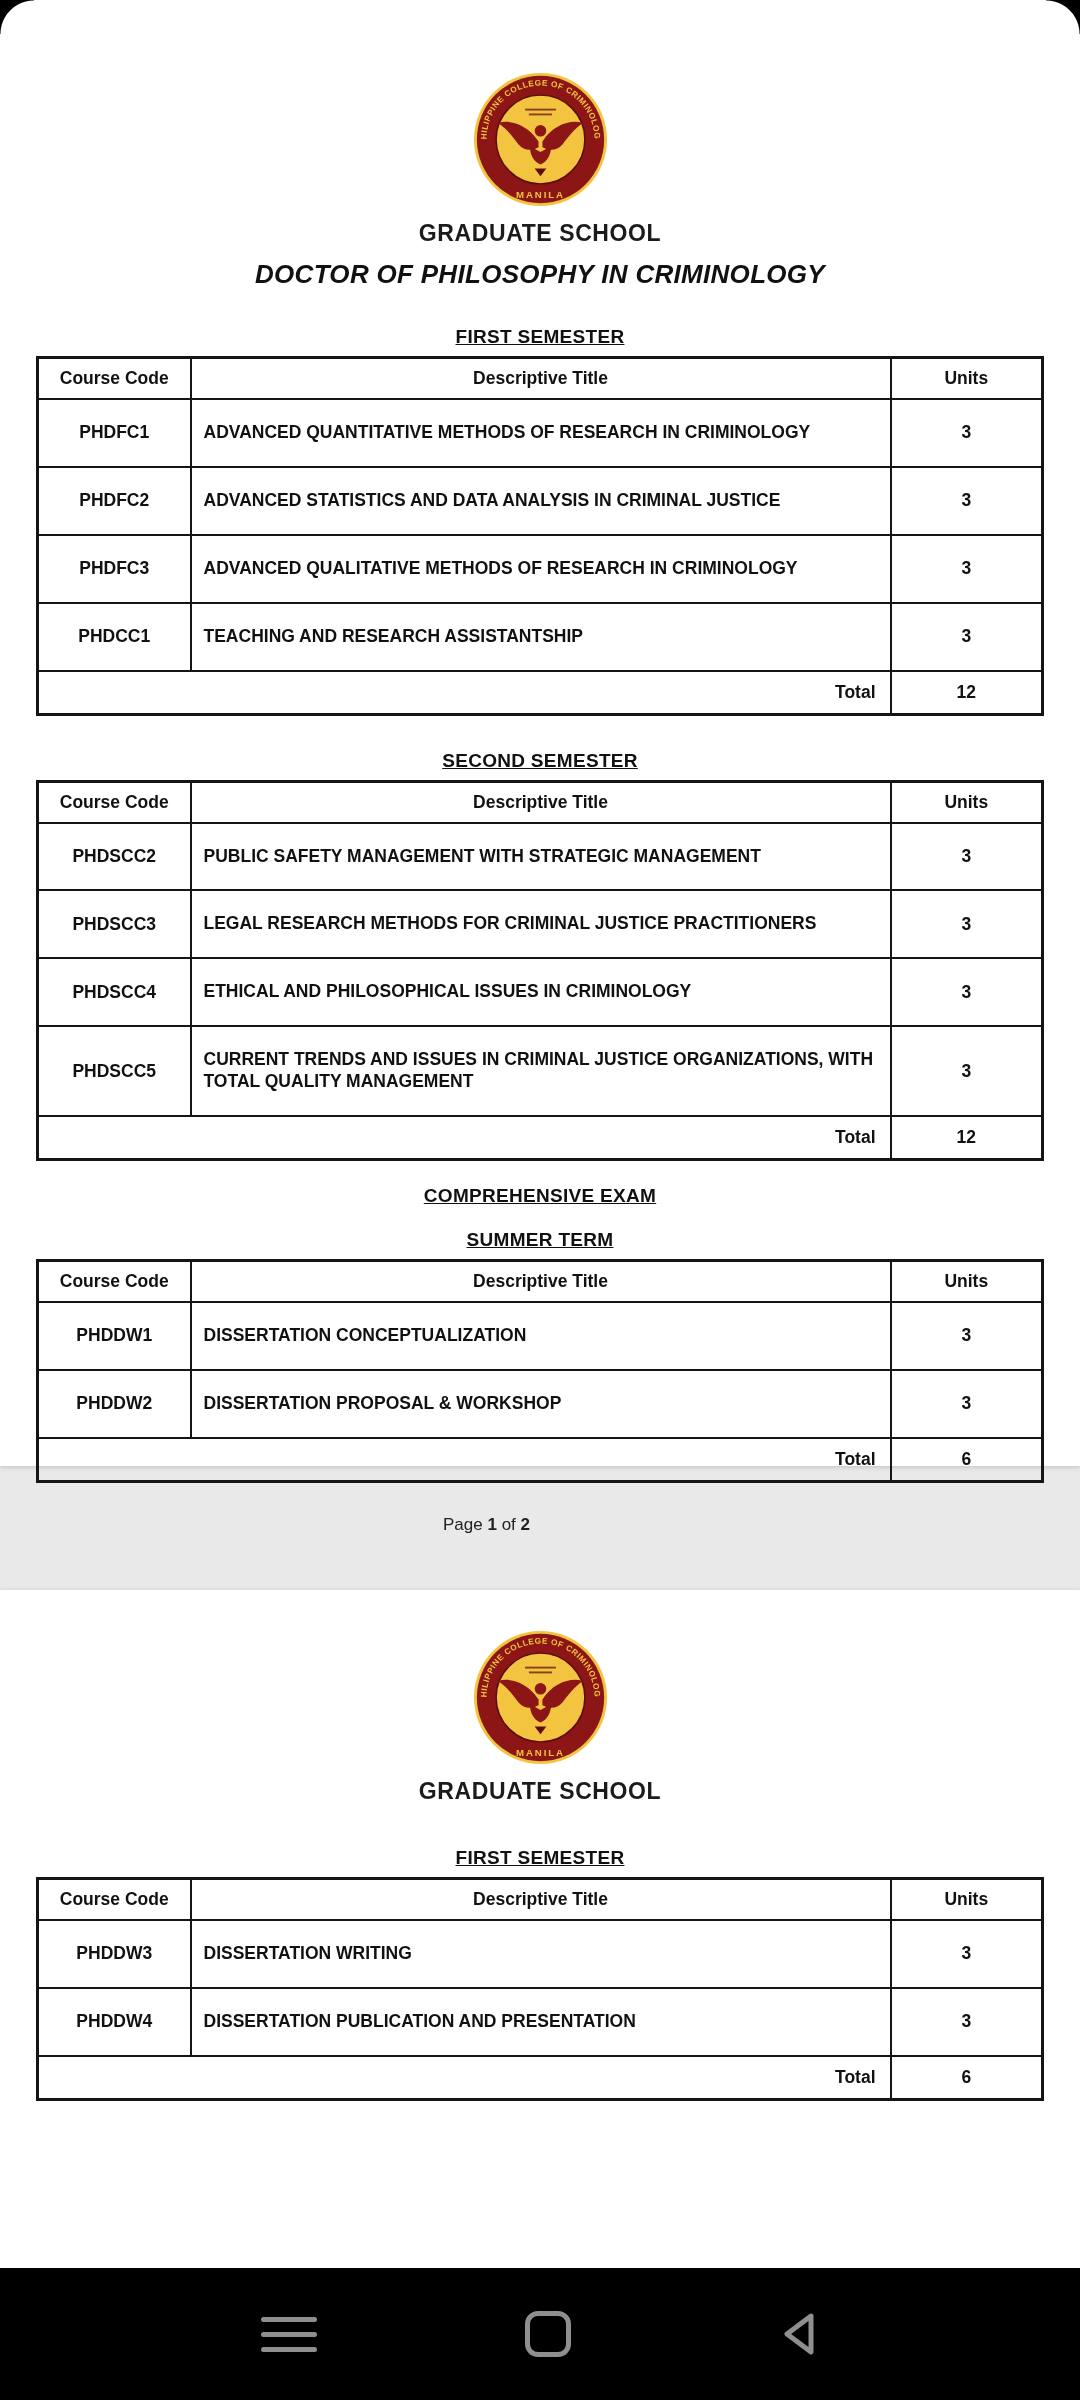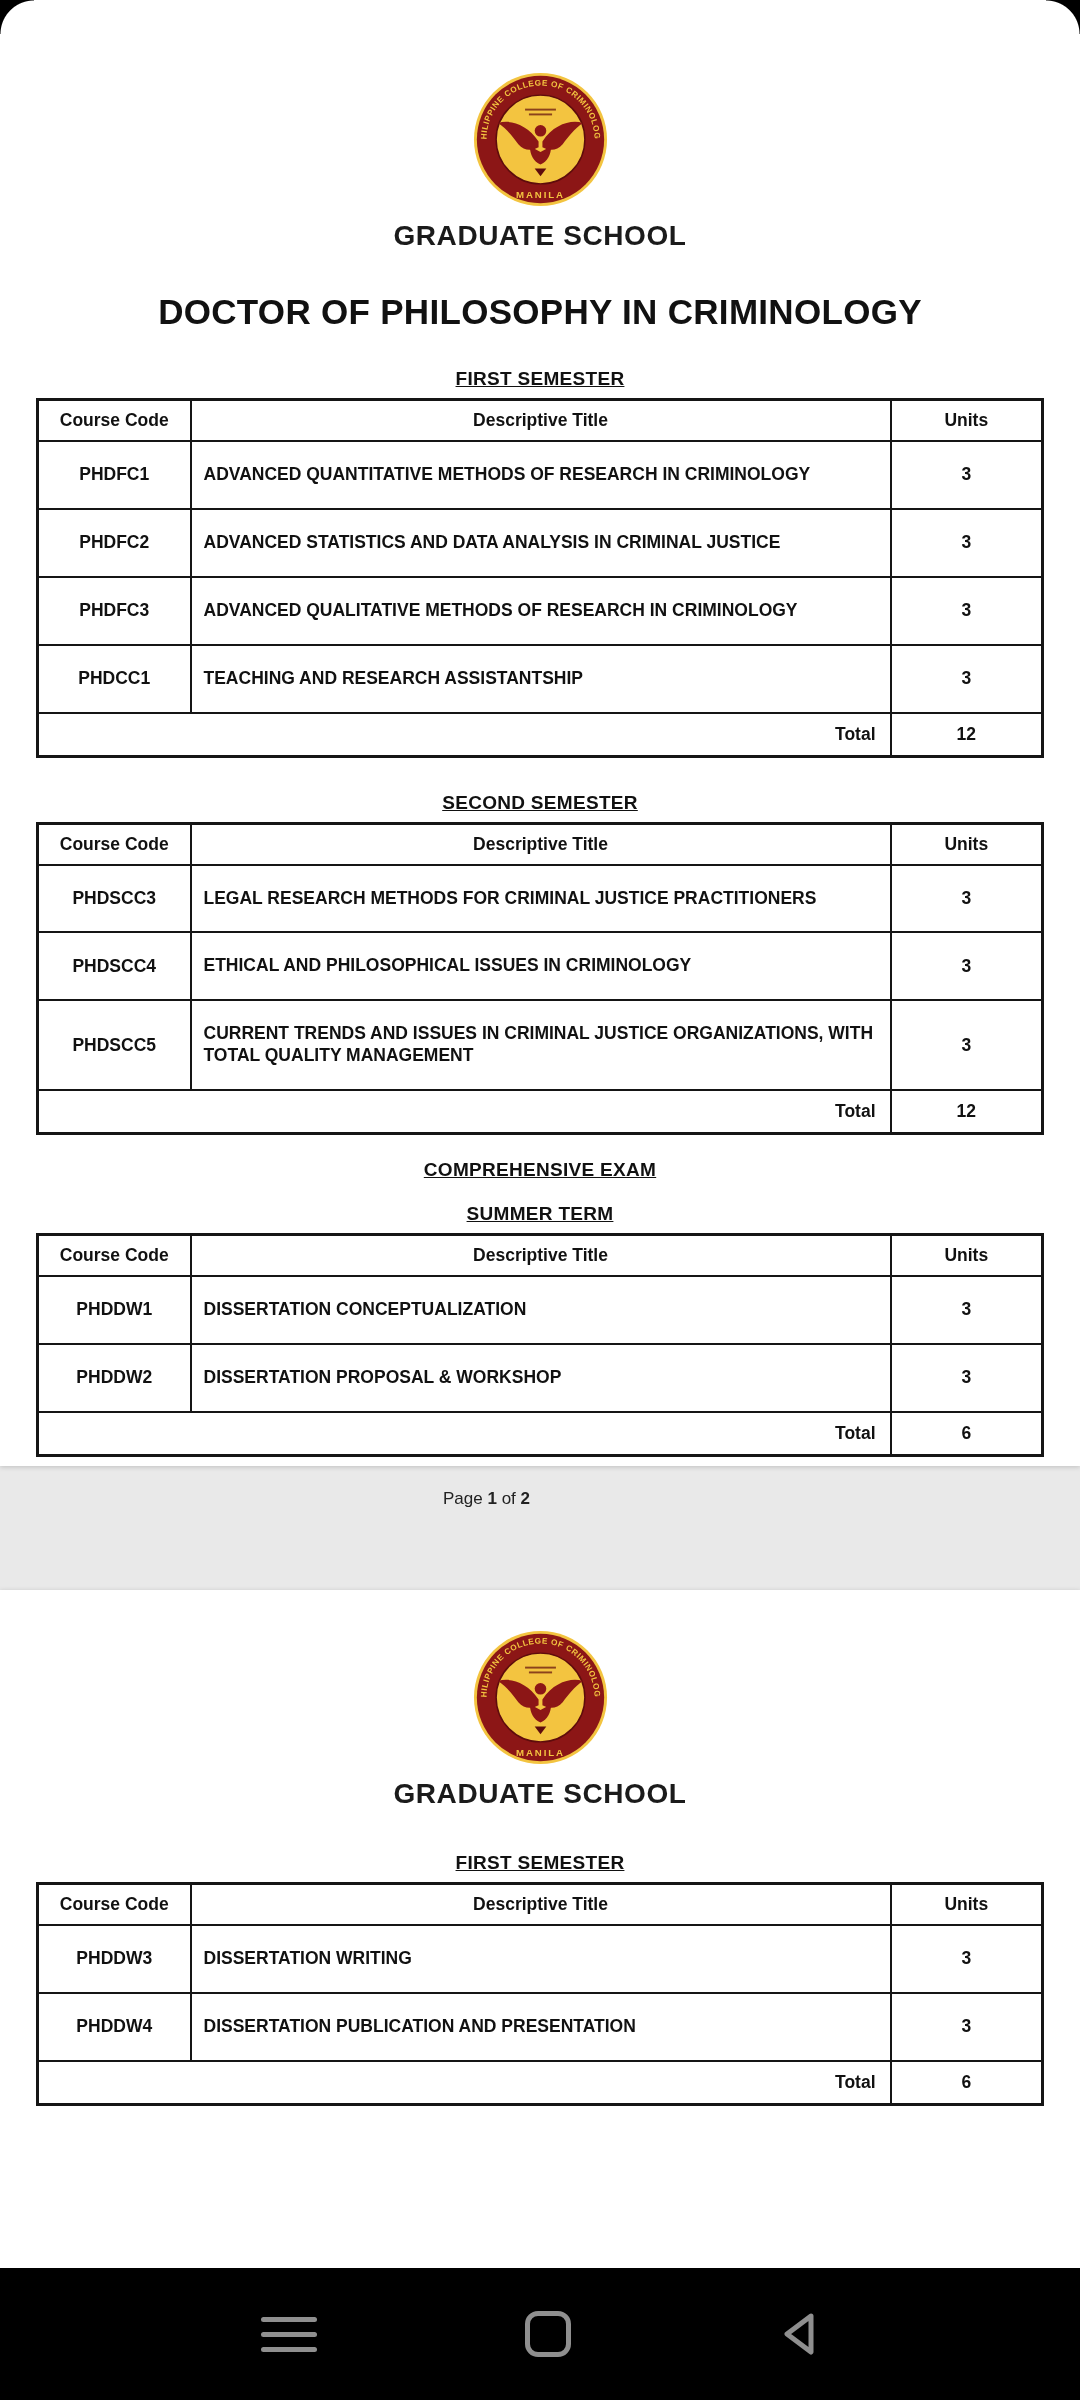--- a/index.html
+++ b/index.html
@@ -24,24 +24,24 @@
     box-shadow:0 1px 5px rgba(0,0,0,.18);
   }
   .page-1 { top:0; height:1466px; }
   .page-2 { top:1590px; height:678px; }
 
   .doc-header { text-align:center; }
   .seal { width:135px; height:135px; display:inline-block; }
   .page-1 .seal { margin-top:72px; }
   .page-2 .seal { margin-top:40px; }
   .school-name {
-    font-size:28px; font-weight:bold; letter-spacing:.6px; margin-top:9px; color:#1b1b1b;
+    font-size:23px; font-weight:bold; letter-spacing:.6px; margin-top:9px; color:#1b1b1b;
   }
   .program-title {
-    font-size:35px; font-weight:bold; letter-spacing:.3px; margin-top:40px; color:#111;
+    font-size:26px; font-weight:bold; letter-spacing:.3px; margin-top:12px; color:#111;font-style:italic;
   }
 
   .section-heading {
     text-align:center; font-size:19px; font-weight:bold;
     text-decoration:underline; letter-spacing:.3px; color:#111;
   }
   .sec-1 { margin-top:36px; }
   .sec-2 { margin-top:34px; }
   .sec-3 { margin-top:24px; }
   .sec-4 { margin-top:22px; }
@@ -169,20 +169,25 @@
         </colgroup>
         <thead>
           <tr>
             <th class="col-code">Course Code</th>
             <th class="col-title">Descriptive Title</th>
             <th class="col-units">Units</th>
           </tr>
         </thead>
         <tbody>
           <tr>
+            <td class="cell-code">PHDSCC2</td>
+            <td class="cell-title">PUBLIC SAFETY MANAGEMENT WITH STRATEGIC MANAGEMENT</td>
+            <td class="cell-units">3</td>
+          </tr>
+          <tr>
             <td class="cell-code">PHDSCC3</td>
             <td class="cell-title">LEGAL RESEARCH METHODS FOR CRIMINAL JUSTICE PRACTITIONERS</td>
             <td class="cell-units">3</td>
           </tr>
           <tr>
             <td class="cell-code">PHDSCC4</td>
             <td class="cell-title">ETHICAL AND PHILOSOPHICAL ISSUES IN CRIMINOLOGY</td>
             <td class="cell-units">3</td>
           </tr>
           <tr>

